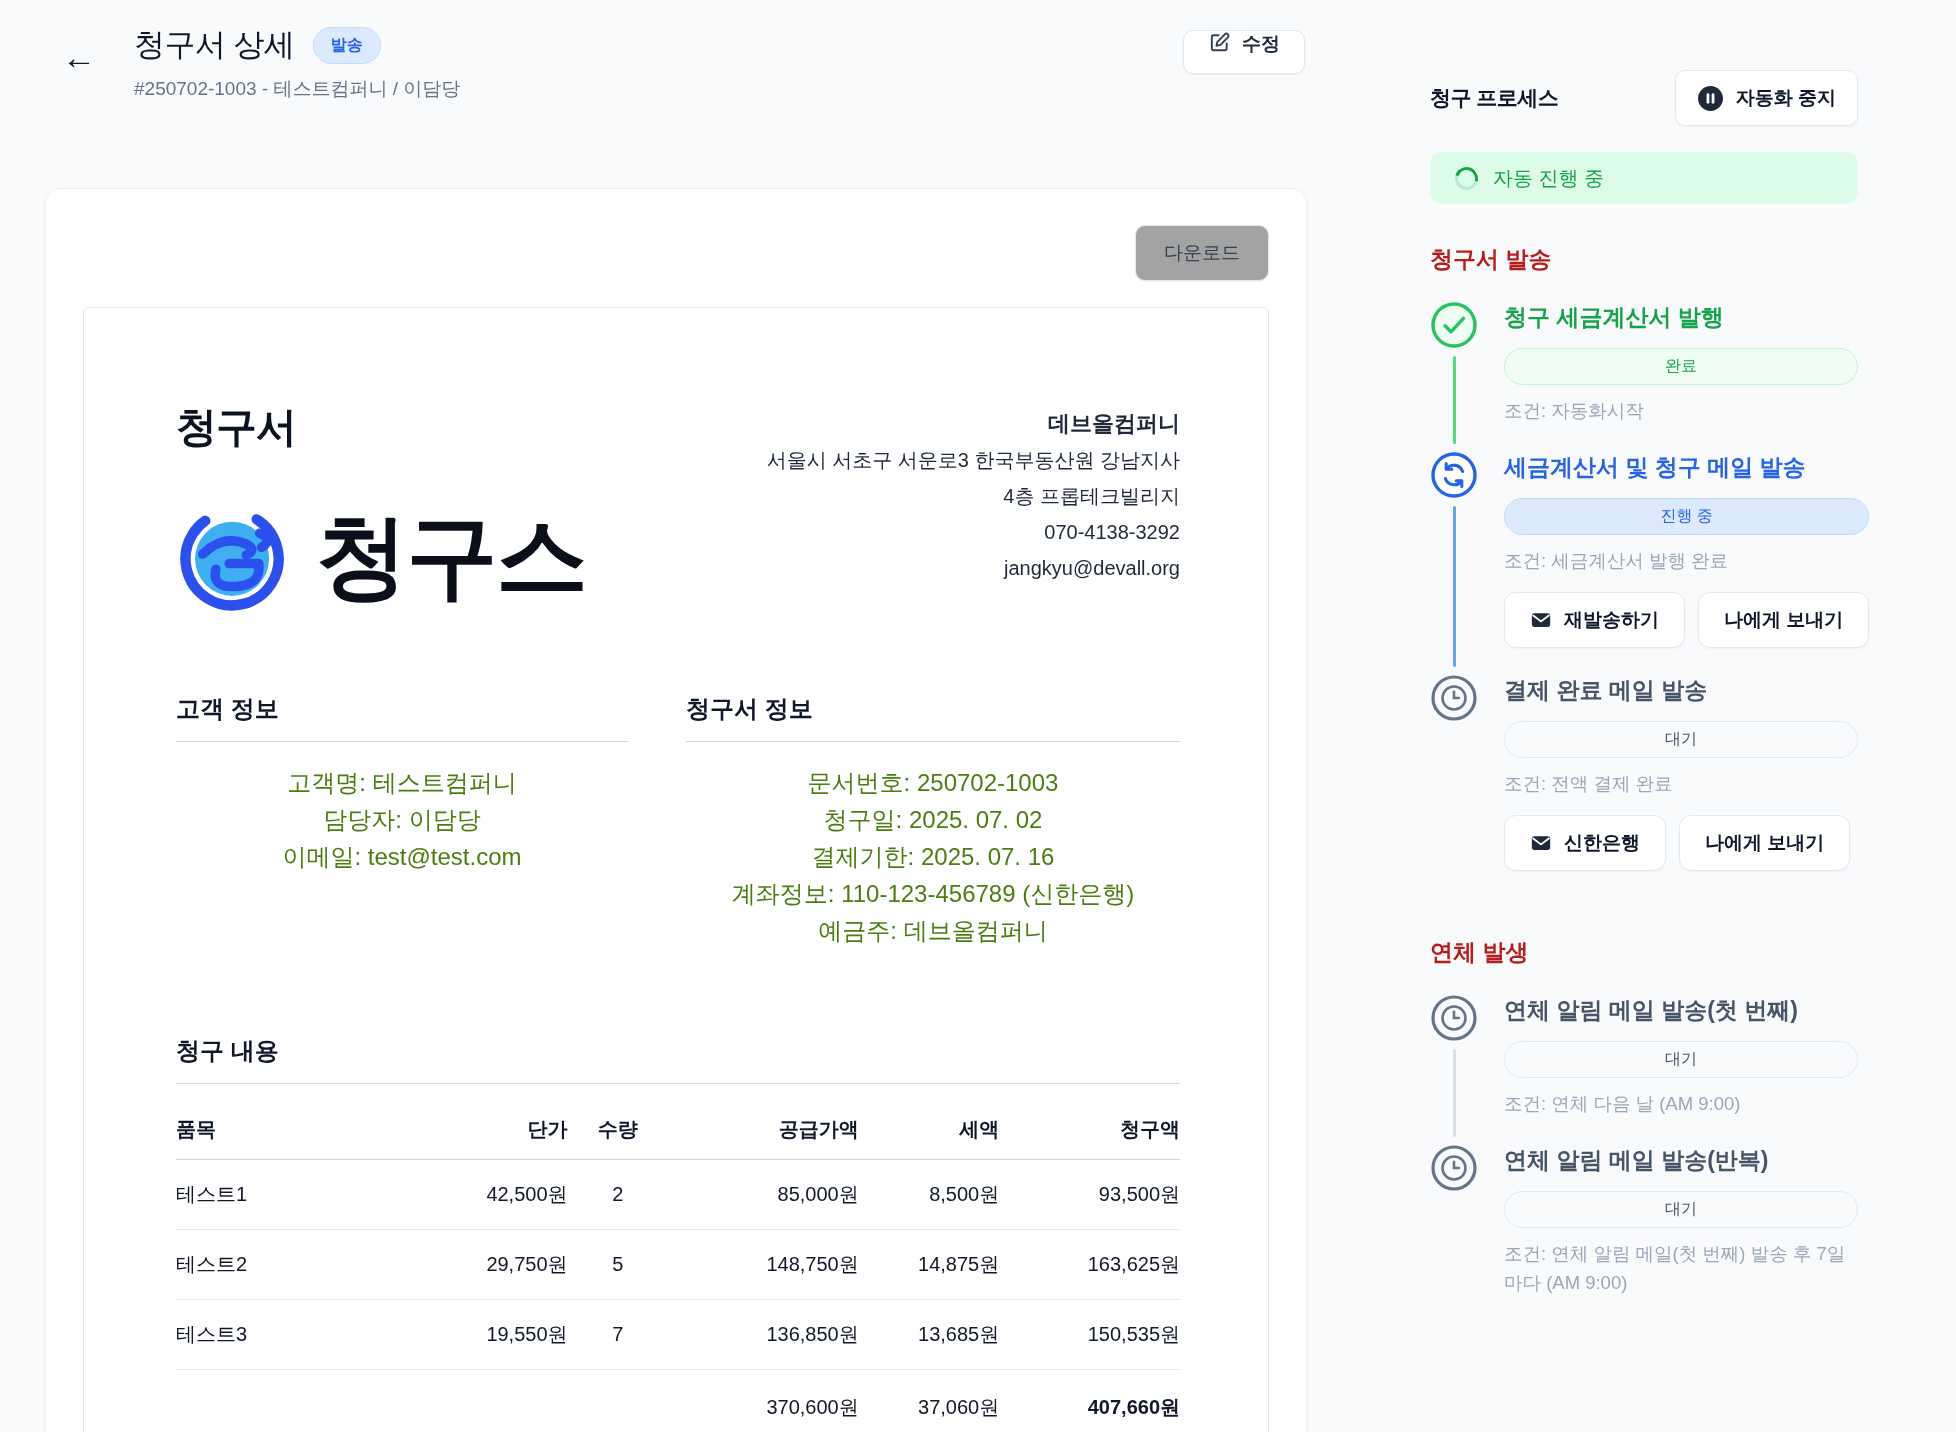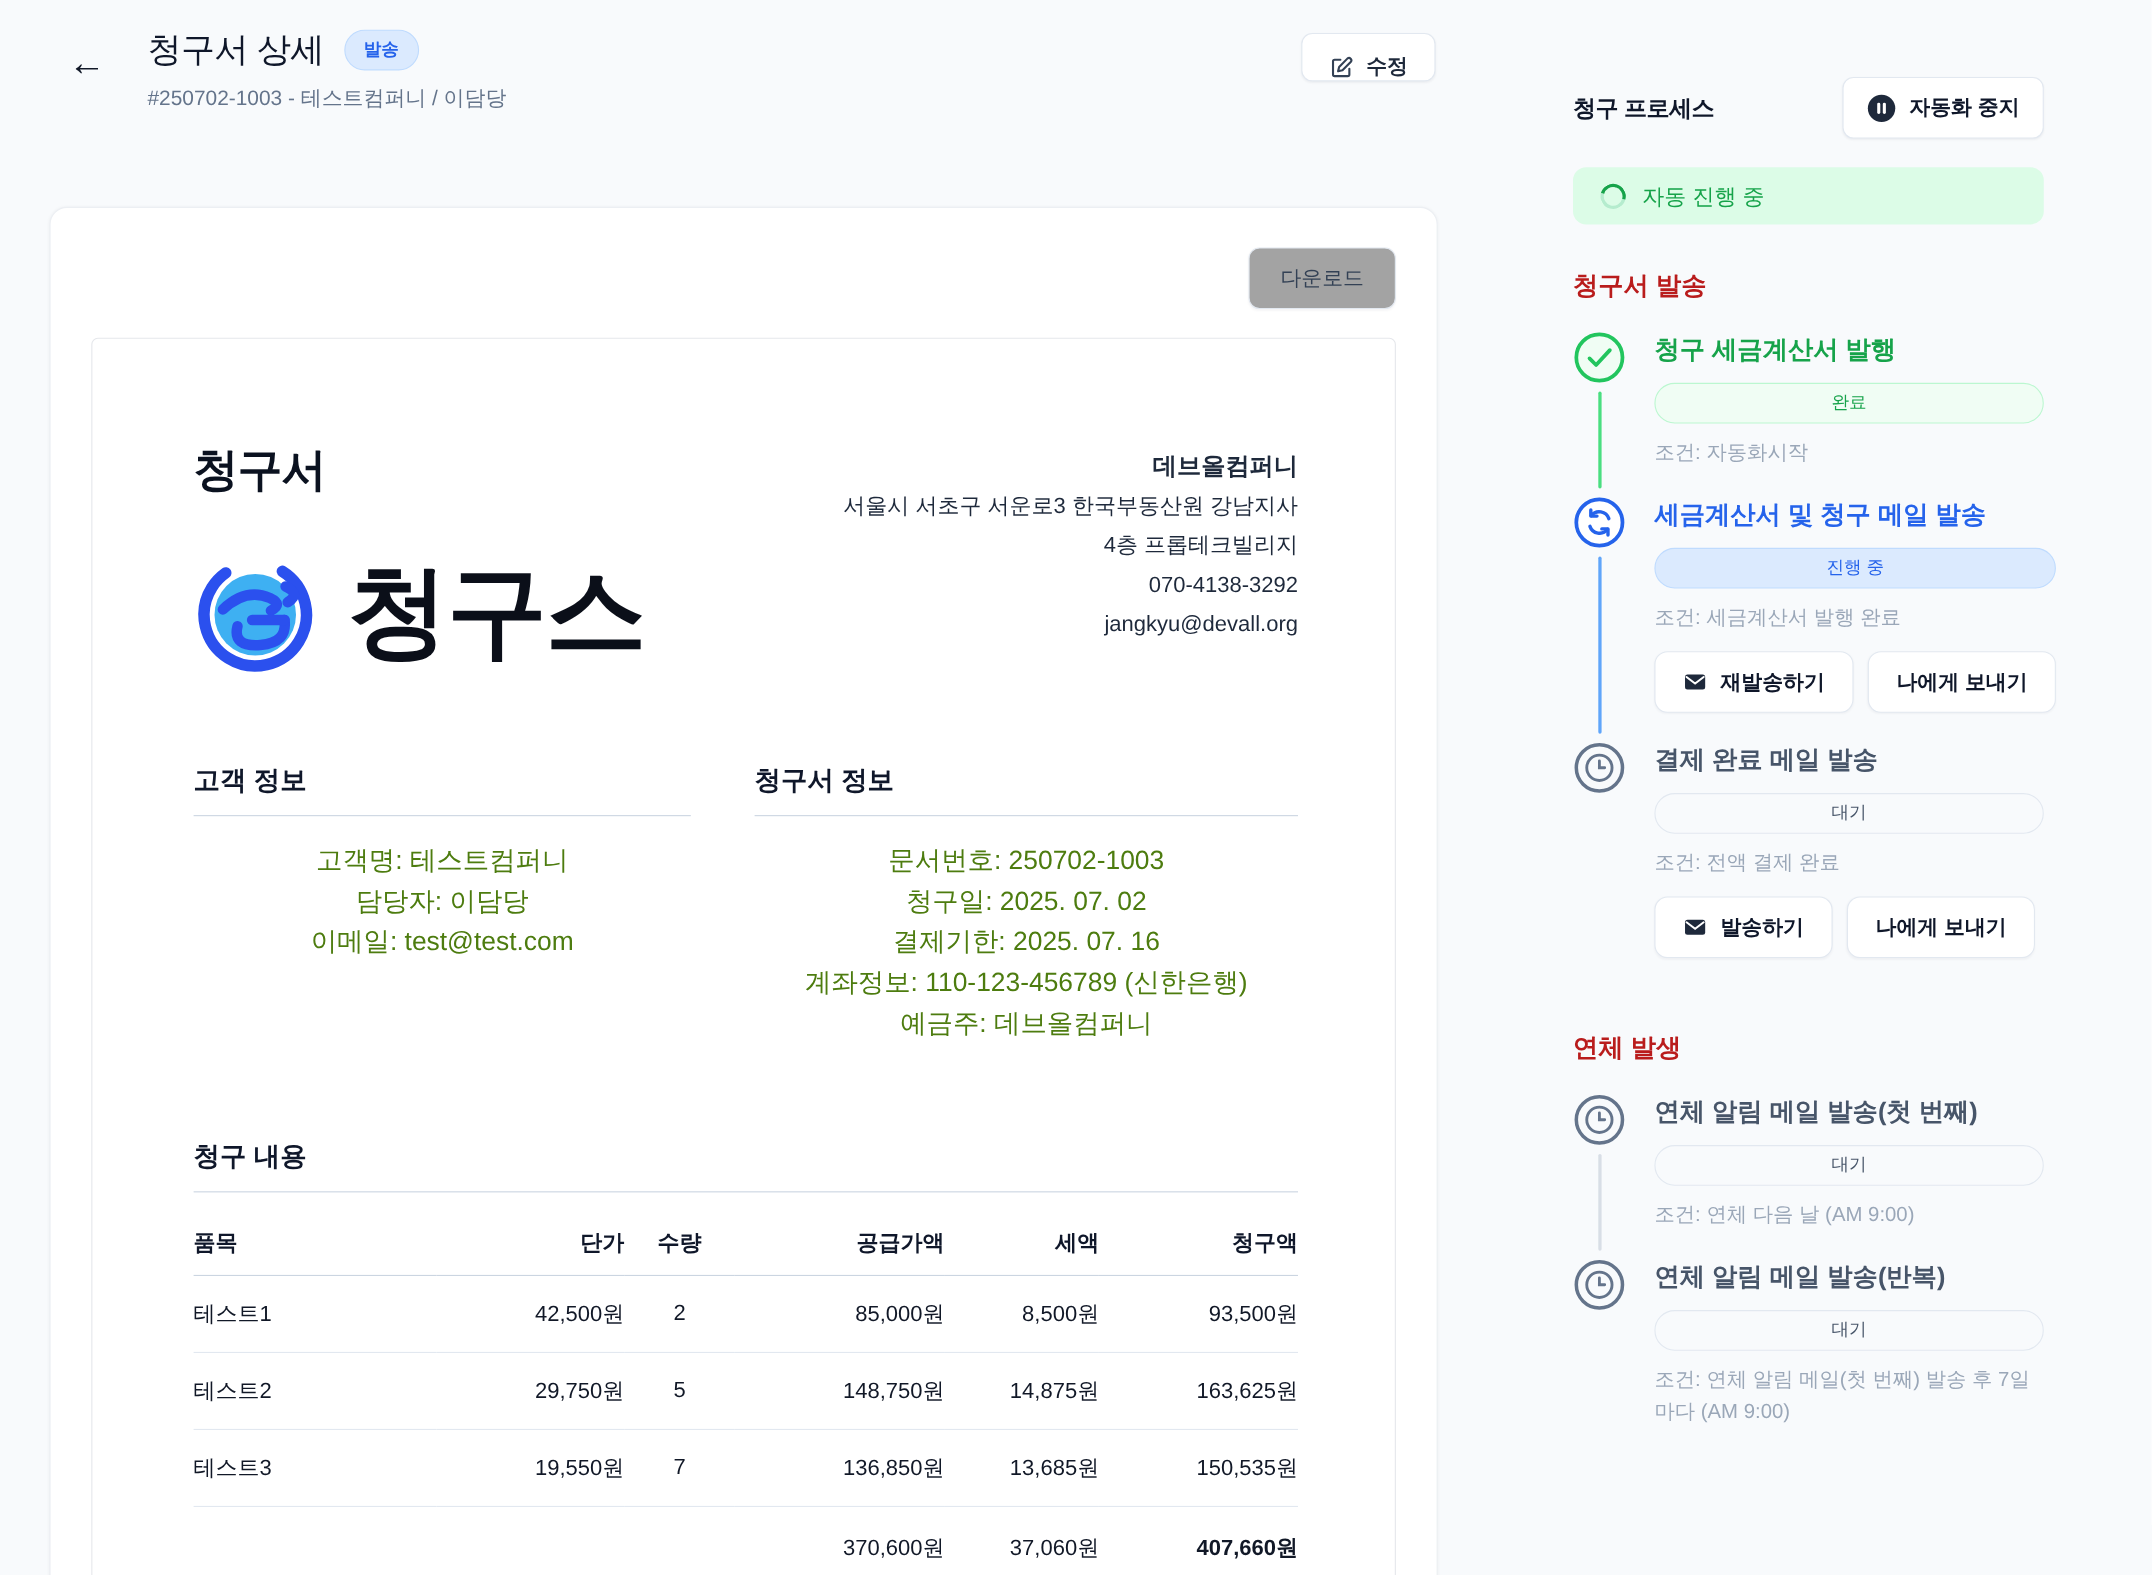--- a/index.html
+++ b/index.html
@@ -11,21 +11,21 @@
   }
   
   .page-header{position:absolute;left:62px;top:24px;display:flex;align-items:flex-start;gap:38px;}
   .back-btn{margin-top:16px;font-size:34px;line-height:1;color:#111827;cursor:pointer;background:none;border:none;padding:0;}
   .title-block{display:flex;flex-direction:column;gap:10px;}
   .title-row{display:flex;align-items:center;gap:18px;}
   .page-title{font-size:31px;font-weight:400;color:#0f172a;letter-spacing:-0.5px;}
   .badge{display:inline-flex;align-items:center;justify-content:center;border-radius:999px;white-space:nowrap;}
   .badge-sent{background:#dbeafe;border:1px solid #bfdbfe;color:#2563eb;font-size:16px;font-weight:600;padding:7px 17px;}
   .page-subtitle{font-size:19px;color:#64748b;}
-  .edit-btn{position:absolute;left:1183px;top:30px;height:44px;padding:0 24px;display:flex;align-items:flex-end;gap:11px;
+  .edit-btn{position:absolute;left:1183px;top:30px;height:44px;padding:0 24px;display:flex;align-items:flex-start;gap:11px;
     background:#fff;border:1px solid #e2e8f0;border-radius:10px;box-shadow:0 1px 2px rgba(16,24,40,.05);
     font-size:19px;font-weight:600;color:#1e293b;cursor:pointer;}
   .edit-btn svg{width:23px;height:23px;}
   
   .card{position:absolute;left:45px;top:188px;width:1262px;height:1400px;background:#fff;
     border:1px solid #eceff3;border-radius:16px;box-shadow:0 1px 3px rgba(16,24,40,.05);
     padding:36px 37px;box-sizing:border-box;}
   .card-toolbar{display:flex;justify-content:flex-end;}
   .download-btn{height:56px;padding:0 28px;background:#a3a3a3;border:1px solid #e2e8f0;border-radius:10px;
     box-shadow:0 1px 2px rgba(16,24,40,.04);font-size:19px;font-weight:500;color:#334155;cursor:pointer;}
@@ -325,21 +325,21 @@
         </div>
         <div class="condition">조건: 전액 결제 완료</div>
         <div class="btn-row">
           <button class="step-btn">
             <span style="display:flex;">
               <svg viewBox="0 0 24 24">
                   <rect x="2" y="4.5" width="20" height="15" rx="2.5" fill="#1e293b"></rect>
                   <path d="M3.5 7l8.5 6.5L20.5 7" fill="none" stroke="#fff" stroke-width="2" stroke-linecap="round"></path>
                 </svg>
             </span>
-            <span>발송하기</span>
+            <span>신한은행</span>
           </button>
           <button class="step-btn">
             <span>나에게 보내기</span>
           </button>
         </div>
       </div>
     </div>
   </div>
 
   <div class="proc-sec-title">연체 발생</div>

